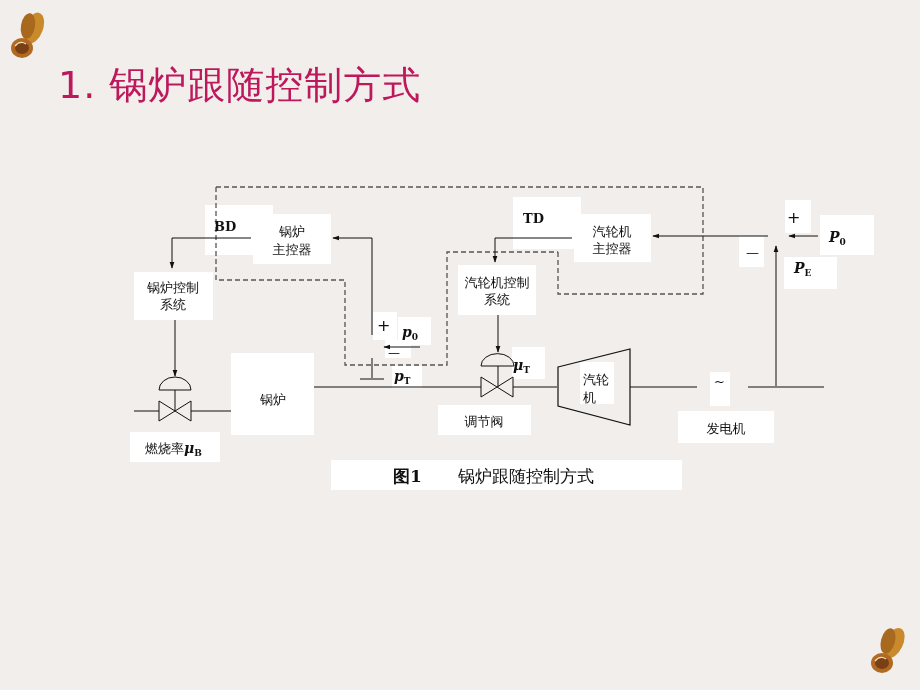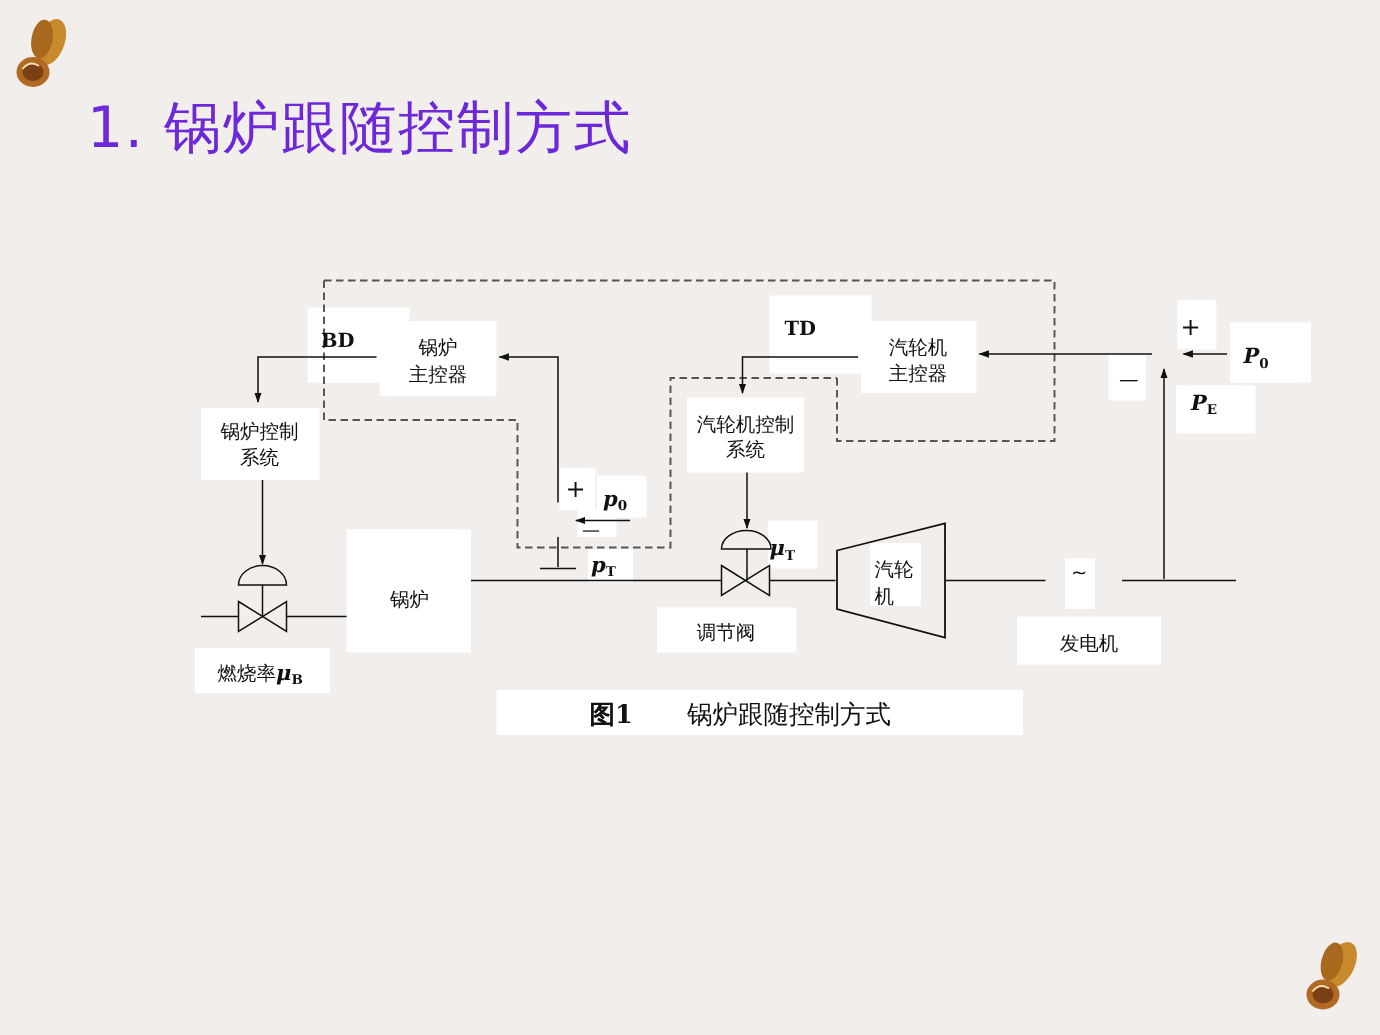--- a/index.html
+++ b/index.html
@@ -5,21 +5,21 @@
     html, body { margin: 0; padding: 0; }
     body {
       width: 920px; height: 690px; overflow: hidden;
       background: #f1eeeb;
       position: relative;
       font-family: "DejaVu Sans", sans-serif;
     }
     .slide { position: absolute; left: 0; top: 0; width: 920px; height: 690px; }
     .title {
       position: absolute; left: 58px; top: 60px;
-      font-size: 38px; color: #6d28d9; letter-spacing: 1px;
+      font-size: 38px; color: #be185d; letter-spacing: 1px;
       font-family: "DejaVu Sans", sans-serif;
     }
     .butterfly { position: absolute; }
     svg.diagram { position: absolute; left: 0; top: 0; }
     .lbl { font-family: "DejaVu Sans", sans-serif; font-size: 13px; fill: #111; }
     .lbl-b { font-family: "DejaVu Serif", serif; font-size: 13px; font-weight: bold; fill: #111; }
     .lbl-i { font-family: "DejaVu Serif", serif; font-style: italic; font-weight: bold; font-size: 14px; fill: #111; }
     .sub { font-family: "DejaVu Serif", serif; font-weight: bold; font-size: 9px; fill: #111; }
     .cap { font-family: "DejaVu Sans", sans-serif; font-size: 17px; fill: #111; }
     .cap-b { font-family: "DejaVu Serif", serif; font-size: 17px; font-weight: bold; fill: #111; }

